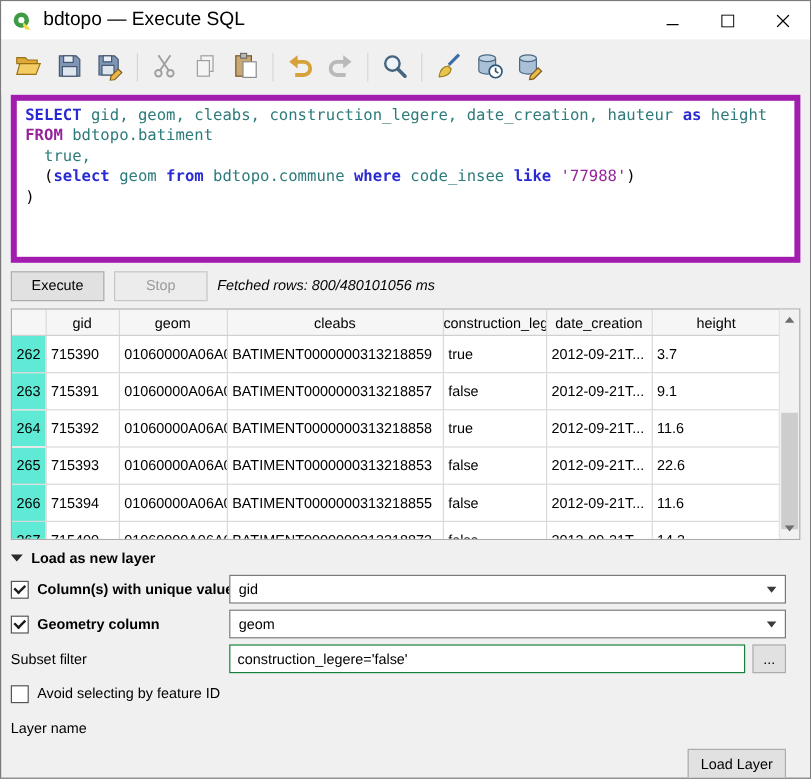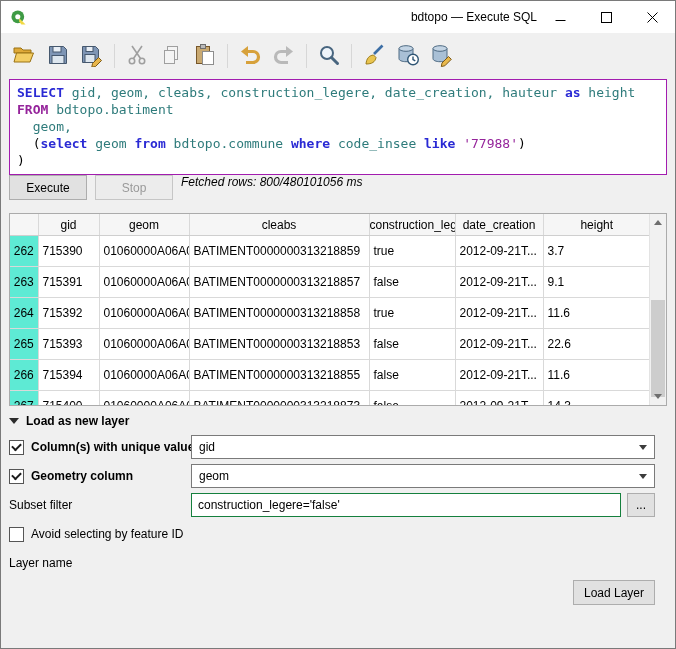--- a/index.html
+++ b/index.html
@@ -4,38 +4,38 @@
 <style>
   html,body{margin:0;padding:0;}
   body{
     width:676px;height:649px;box-sizing:border-box;overflow:hidden;position:relative;
     background:#f0f0f0;border:1px solid #7a7a7a;
     font-family:"Liberation Sans","DejaVu Sans",sans-serif;font-size:12px;color:#000;
   }
   
   .titlebar{height:32px;background:#fff;display:flex;align-items:center;padding-left:9px;}
   .app-icon{width:18px;height:18px;display:flex;align-items:center;}
-  .title{margin-left:8px;font-size:12px;flex:1;white-space:nowrap;text-align:right;}
+  .title{margin-left:8px;font-size:16px;flex:1;white-space:nowrap;}
   .win-controls{display:flex;height:32px;}
   .win-btn{width:46px;height:32px;display:flex;align-items:center;justify-content:center;}
   
   .toolbar{height:46px;display:flex;align-items:center;padding:0 6px;background:#f0f0f0;}
   .tbtn{width:32px;height:32px;border:none;background:transparent;display:flex;align-items:center;justify-content:center;padding:0;margin:0 1px;border-radius:3px;}
   .sep{width:1px;height:24px;background:#d7d7d7;margin:0 5px;}
   
-  .editor{margin:0 8px;height:96px;background:#fff;border:1px solid #a21caf;box-sizing:border-box;overflow:hidden;}
+  .editor{margin:0 8px;height:140px;background:#fff;border:5px solid #a21caf;box-sizing:border-box;overflow:hidden;}
   .sql-text{padding:4px 7px;font-family:"DejaVu Sans Mono",monospace;font-size:13px;line-height:17px;}
   .sql-line{white-space:pre;}
   .tok-k{color:var(--c-kw);font-weight:bold;}
   .tok-m{color:var(--c-mkw);font-weight:bold;}
   .tok-i{color:var(--c-ident);}
   .tok-s{color:var(--c-str);}
   .tok-p{color:#000;}
   
-  .execrow{height:38px;display:flex;align-items:flex-start;padding:0 8px;}
+  .execrow{height:38px;display:flex;align-items:center;padding:0 8px;}
   .btn{height:25px;min-width:78px;background:#e1e1e1;border:1px solid #adadad;font-family:inherit;font-size:12px;color:#000;padding:0 10px;}
   .btn.disabled{color:#9a9a9a;border-color:#c6c6c6;background:#ececec;}
   .execrow .btn{margin-right:8px;}
   .status{margin-left:0;white-space:nowrap;font-style:italic;}
   
   .table-wrap{margin:0 8px;height:193px;background:#fff;border:1px solid #ababab;box-sizing:border-box;position:relative;overflow:hidden;}
   table.grid{border-collapse:collapse;table-layout:fixed;width:641px;}
   .c-num{width:28px;} .c-gid{width:61px;} .c-geom{width:90px;} .c-cleabs{width:180px;} .c-constr{width:86px;} .c-date{width:88px;}
   table.grid th,table.grid td{font-weight:normal;font-size:12px;white-space:nowrap;overflow:hidden;border-right:1px solid #d9d9d9;border-bottom:1px solid #d9d9d9;}
   table.grid thead th{height:21px;background:#f6f6f6;text-align:center;border-bottom:1px solid #cfcfcf;padding:0;}
@@ -181,21 +181,21 @@
         <ellipse cx="10" cy="5.5" rx="7" ry="2.8" fill="#c3d4e4" stroke="#4e6a83"></ellipse>
         <path d="M12 20 l6.5-6.5 2.8 2.8 -6.5 6.5 -3.5 .7 z" fill="#e9b94d" stroke="#7c5a17"></path>
       </svg></span>
     </button>
   </div>
 
   <div class="editor">
     <div class="sql-text">
         <div class="sql-line"><span class="tok-k">SELECT</span><span class="tok-i"> gid, geom, cleabs, construction_legere, date_creation, hauteur </span><span class="tok-k">as</span><span class="tok-i"> height</span></div>
         <div class="sql-line"><span class="tok-m">FROM</span><span class="tok-i"> bdtopo.batiment</span></div>
-        <div class="sql-line"><span class="tok-i">  geom,</span></div>
+        <div class="sql-line"><span class="tok-i">  true,</span></div>
         <div class="sql-line"><span class="tok-p">  (</span><span class="tok-k">select</span><span class="tok-i"> geom </span><span class="tok-k">from</span><span class="tok-i"> bdtopo.commune </span><span class="tok-k">where</span><span class="tok-i"> code_insee </span><span class="tok-k">like</span><span class="tok-s"> '77988'</span><span class="tok-p">)</span></div>
         <div class="sql-line"><span class="tok-p">)</span></div>
       </div>
   </div>
 
   <div class="execrow">
     <button class="btn">Execute</button>
     <button class="btn disabled">Stop</button>
     <span class="status">Fetched rows: 800/48010</span>
     <span class="status">1056 ms</span>

